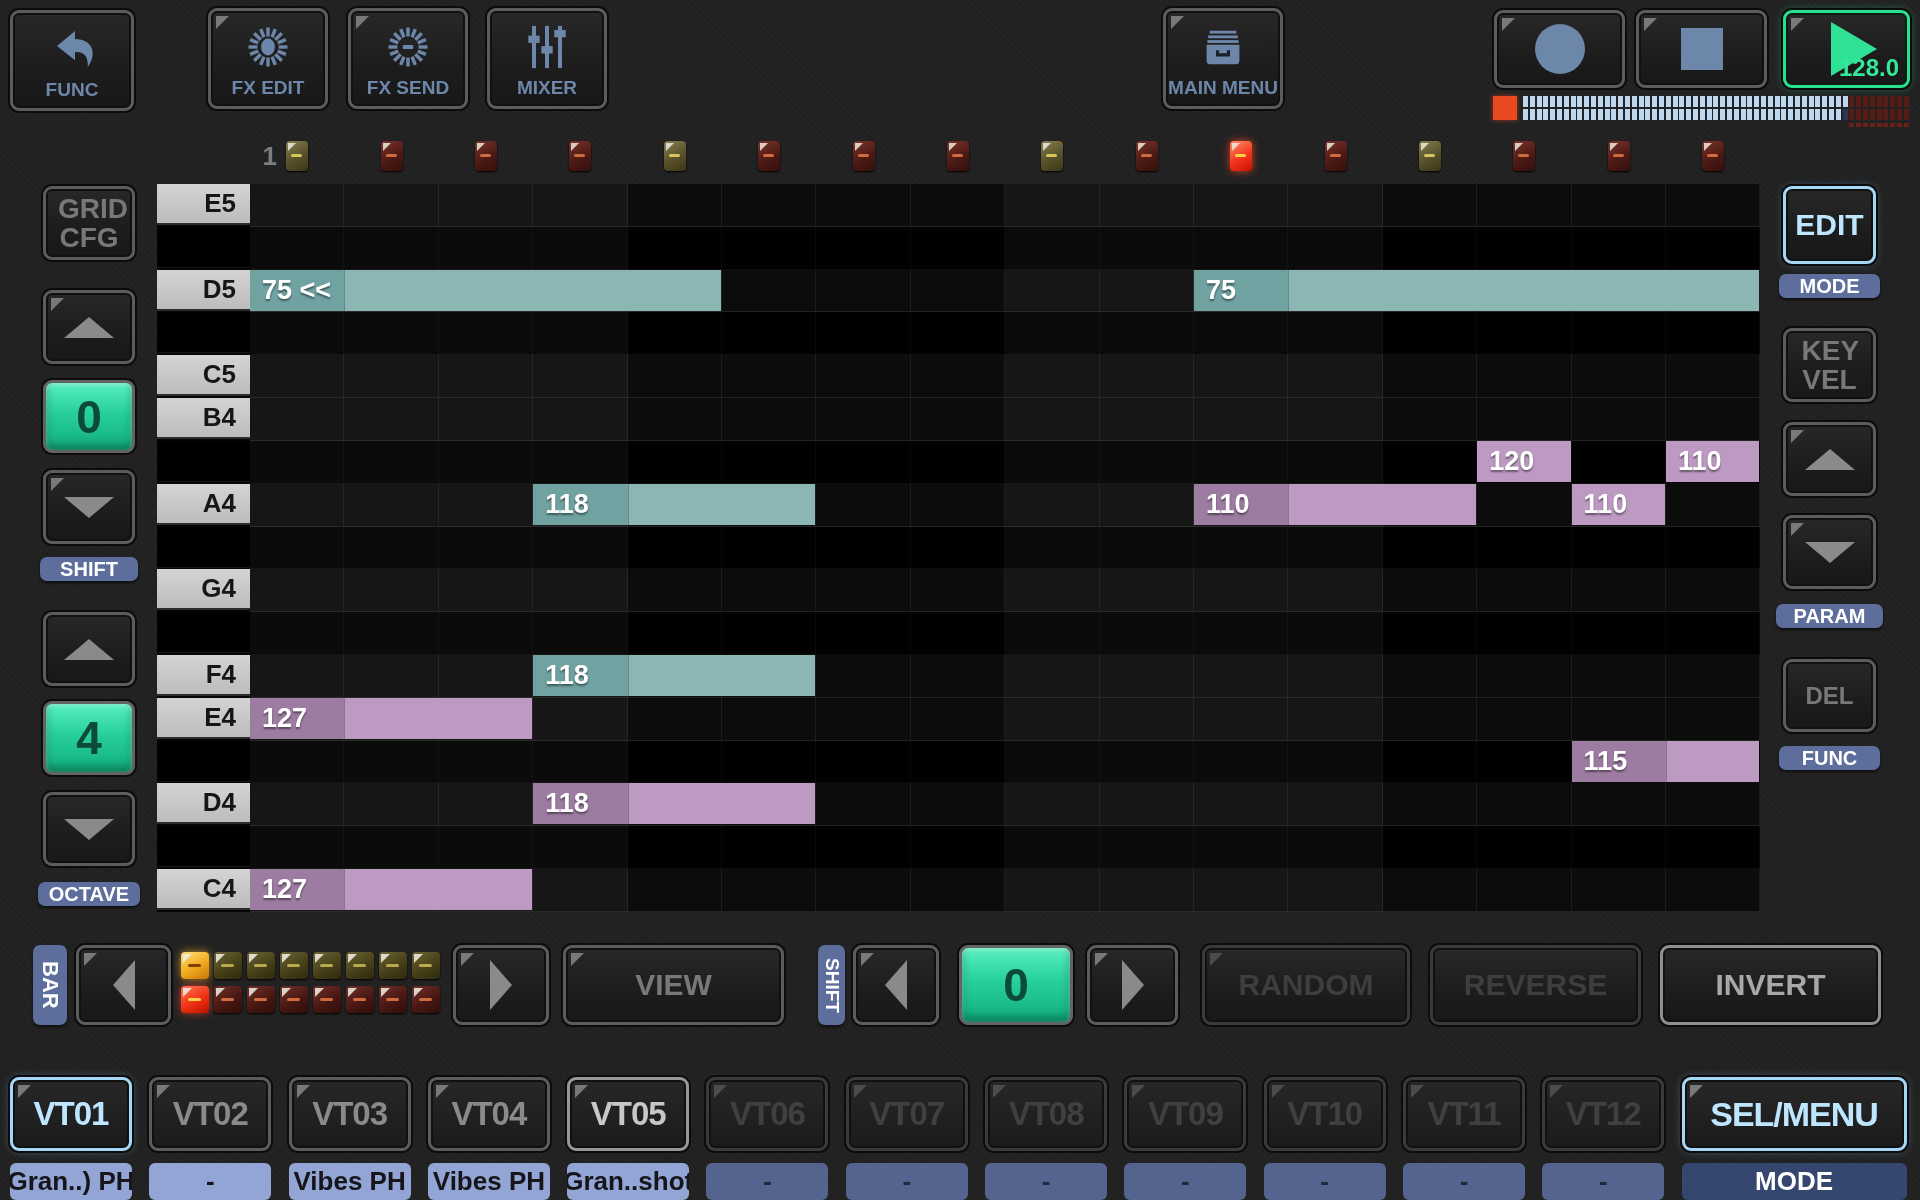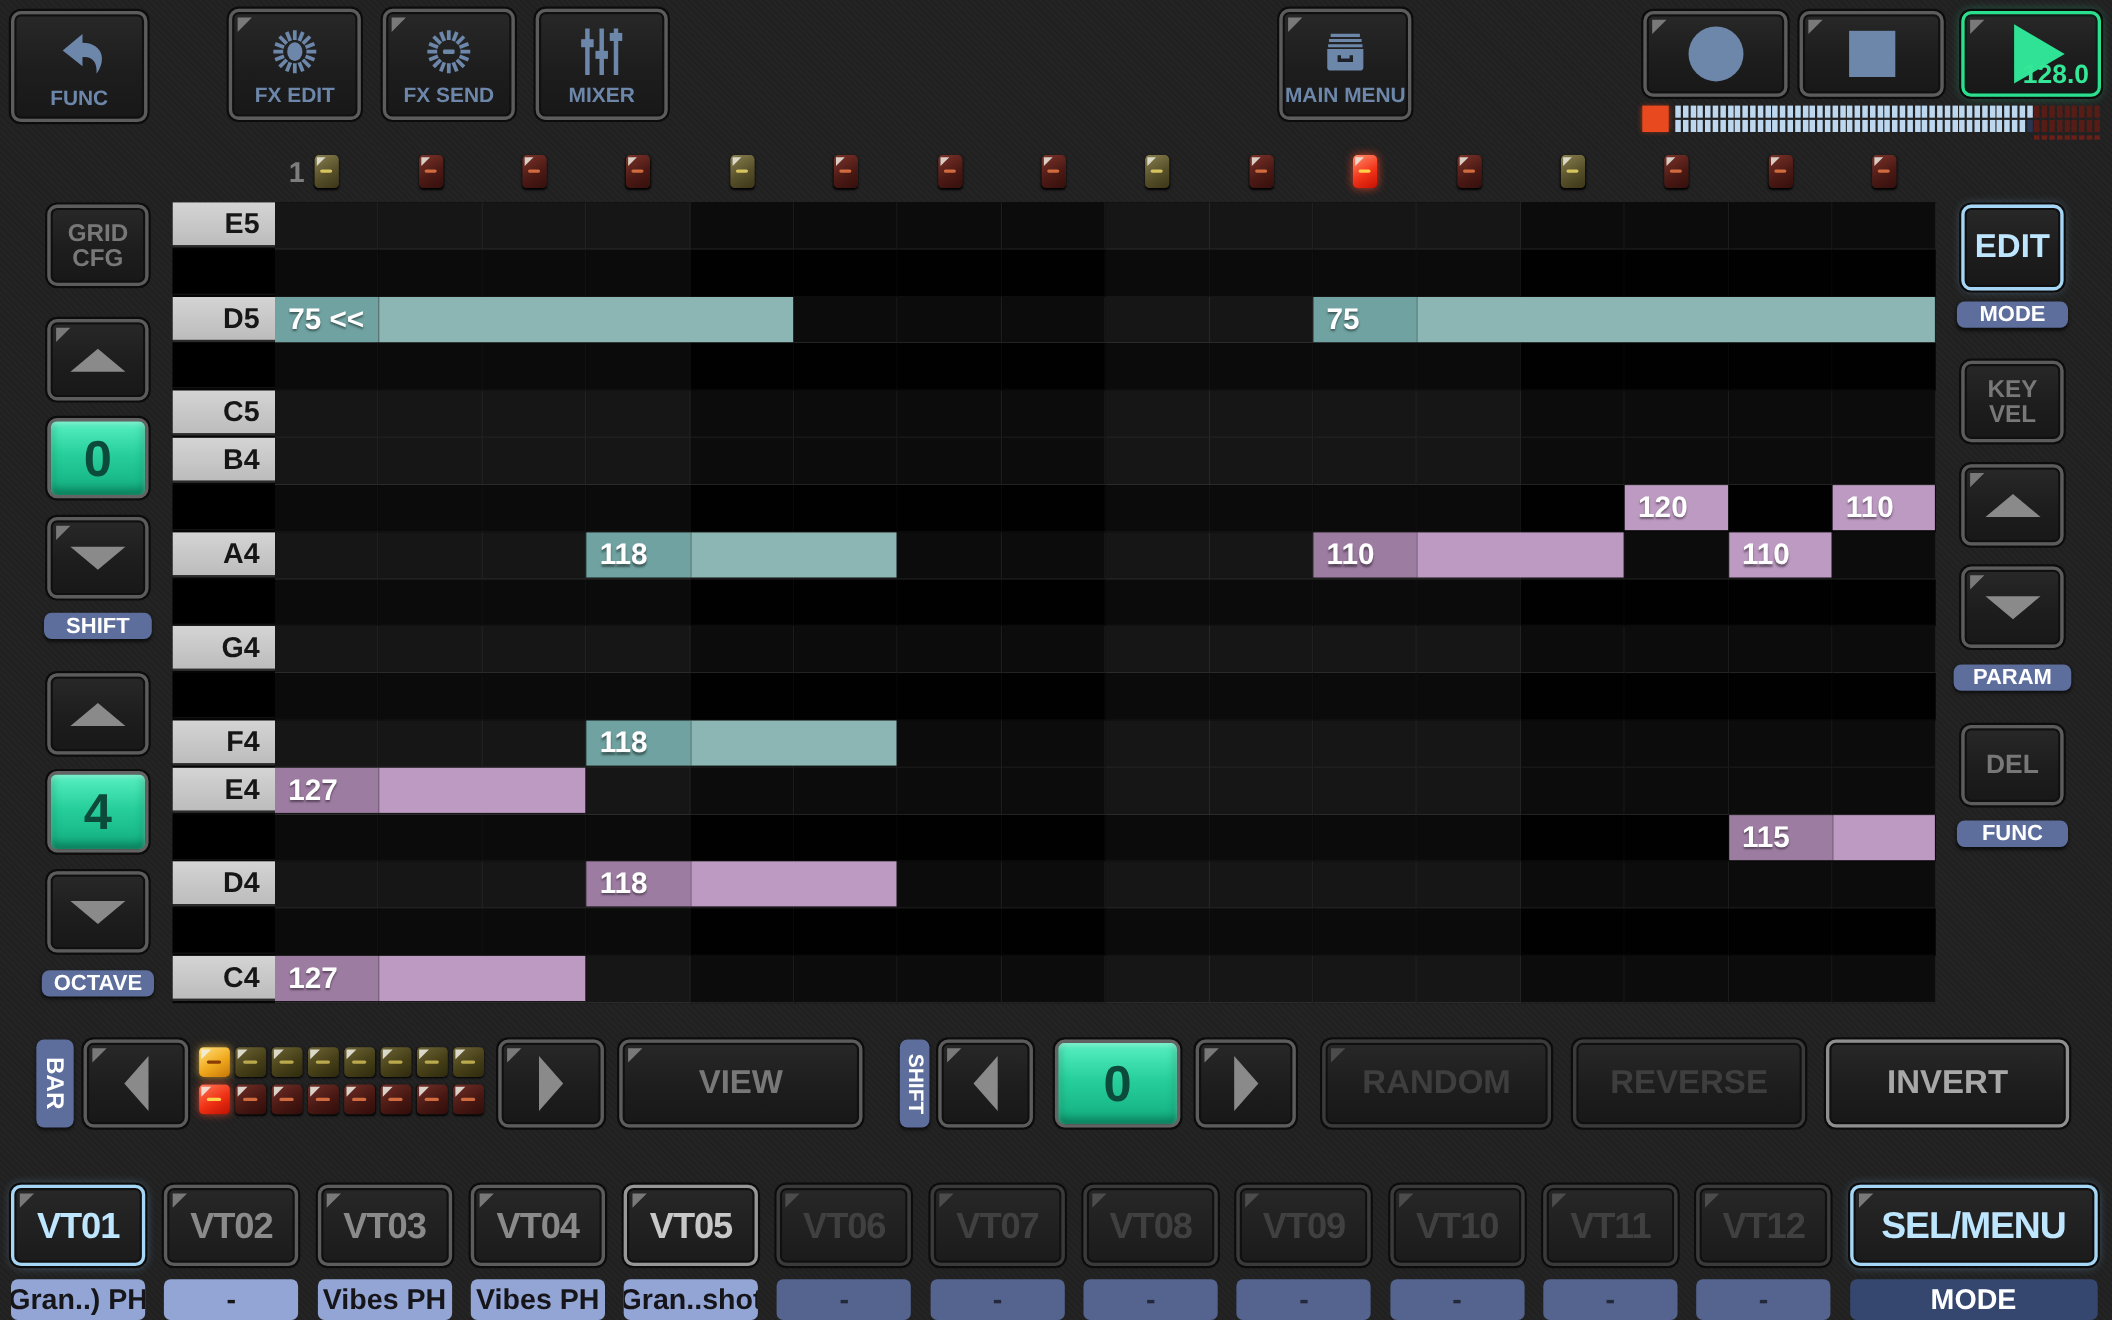--- a/index.html
+++ b/index.html
@@ -126,21 +126,21 @@
   .track.active .tbtn{border-color:#979797;}
   .track.active .tlabel{color:#c8c8c8;}
   .track.off .tbtn{border-color:#3a3a3a;}
   .track.off .tlabel{color:#404040;}
   .sub{position:absolute;left:0;top:86px;width:100%;height:37px;box-sizing:border-box;border-radius:6px;
        background:#93a5d4;color:#15151a;font-size:26px;display:flex;align-items:center;justify-content:center;
        white-space:nowrap;overflow:hidden;}
   .track.off .sub{background:#55648e;color:#23283a;}
   .sub.menu-sub{background:#36476f;color:#fff;}
 
-  .two-line .lbl{font-size:22px;}
+  .two-line .lbl{font-size:28px;}
   svg{display:block;}
 </style>
 </head>
 <body>
 
 <div id="app">
 
   <div class="btn" style="left:10px;top:10px;width:124px;height:101px;">
     <span class="icon-box">
       <svg viewBox="0 0 64 64" width="54" height="48">

